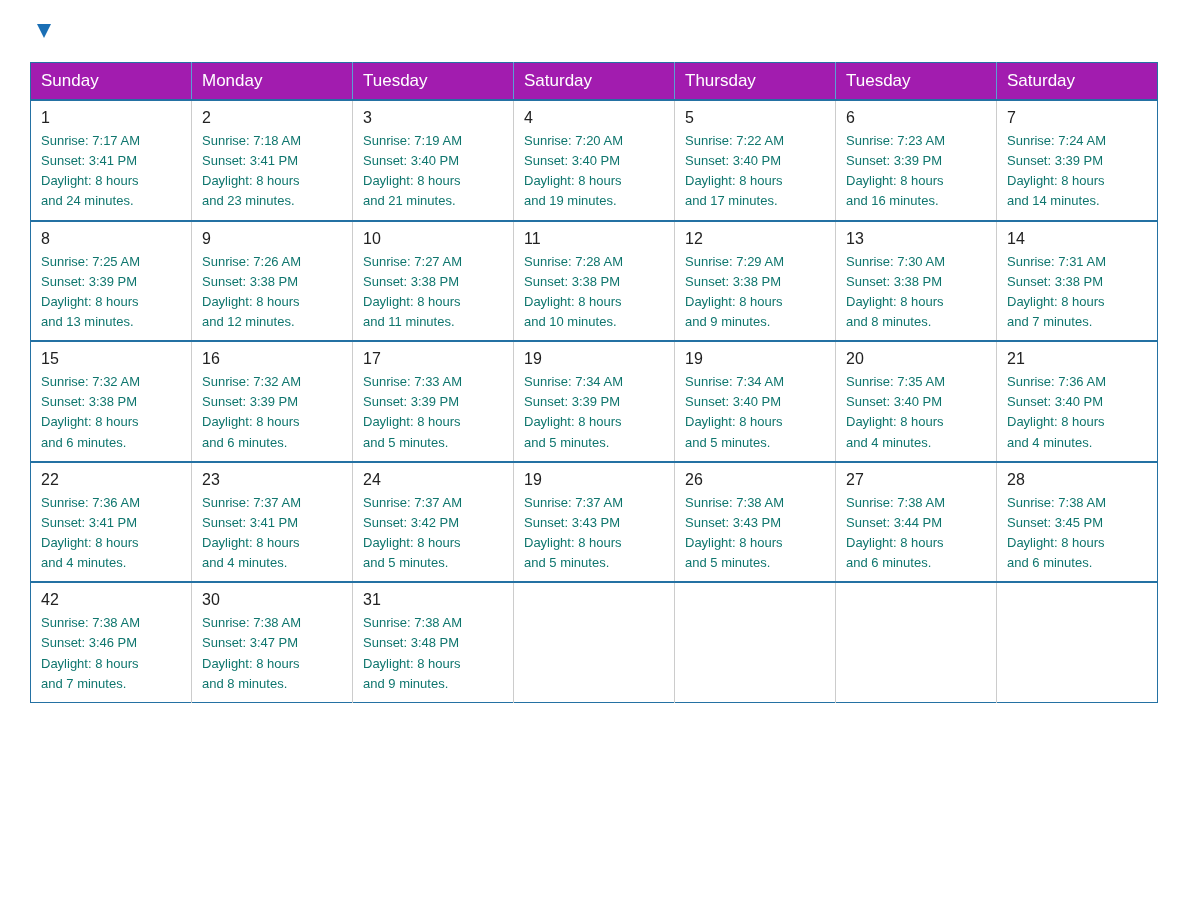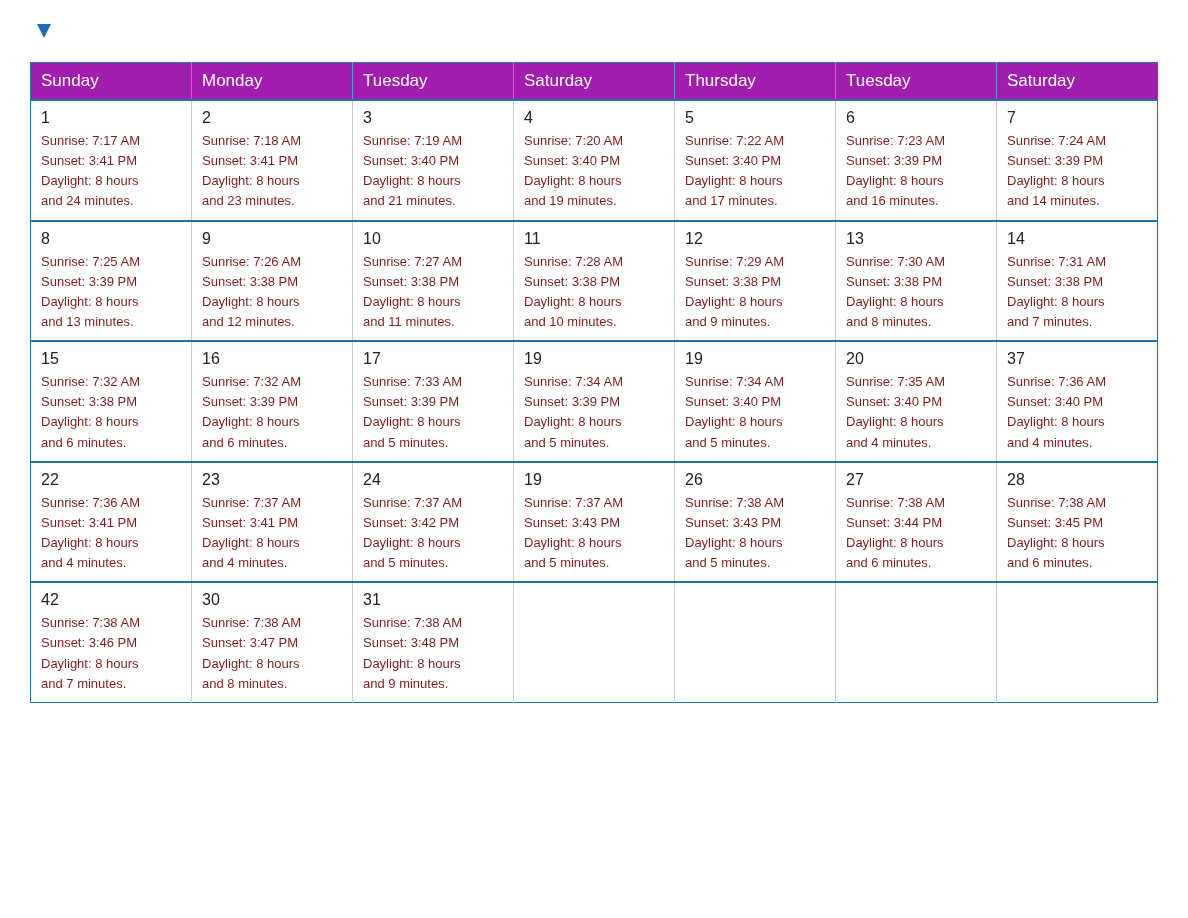--- a/index.html
+++ b/index.html
@@ -87,21 +87,21 @@
     }
     .day-number {
       font-size: 16px;
       font-weight: normal;
       margin-bottom: 4px;
       display: block;
     }
     .day-info {
       font-size: 13px;
       line-height: 1.55;
-      color: #7f1d1d;
+      color: #0f766e;
     }
     .empty-cell {
       background: #fff;
     }
     
     .logo-triangle {
       display: inline-block;
       vertical-align: middle;
       margin-left: 3px;
       margin-bottom: 2px;
@@ -320,21 +320,21 @@
         <td>
         <span class="day-number">20</span>
         <div class="day-info">
           Sunrise: 7:35 AM<br>
           Sunset: 3:40 PM<br>
           Daylight: 8 hours<br>
           and 4 minutes.
         </div>
       </td>
         <td>
-        <span class="day-number">37</span>
+        <span class="day-number">21</span>
         <div class="day-info">
           Sunrise: 7:36 AM<br>
           Sunset: 3:40 PM<br>
           Daylight: 8 hours<br>
           and 4 minutes.
         </div>
       </td>
       </tr>
       <tr>
         <td>

